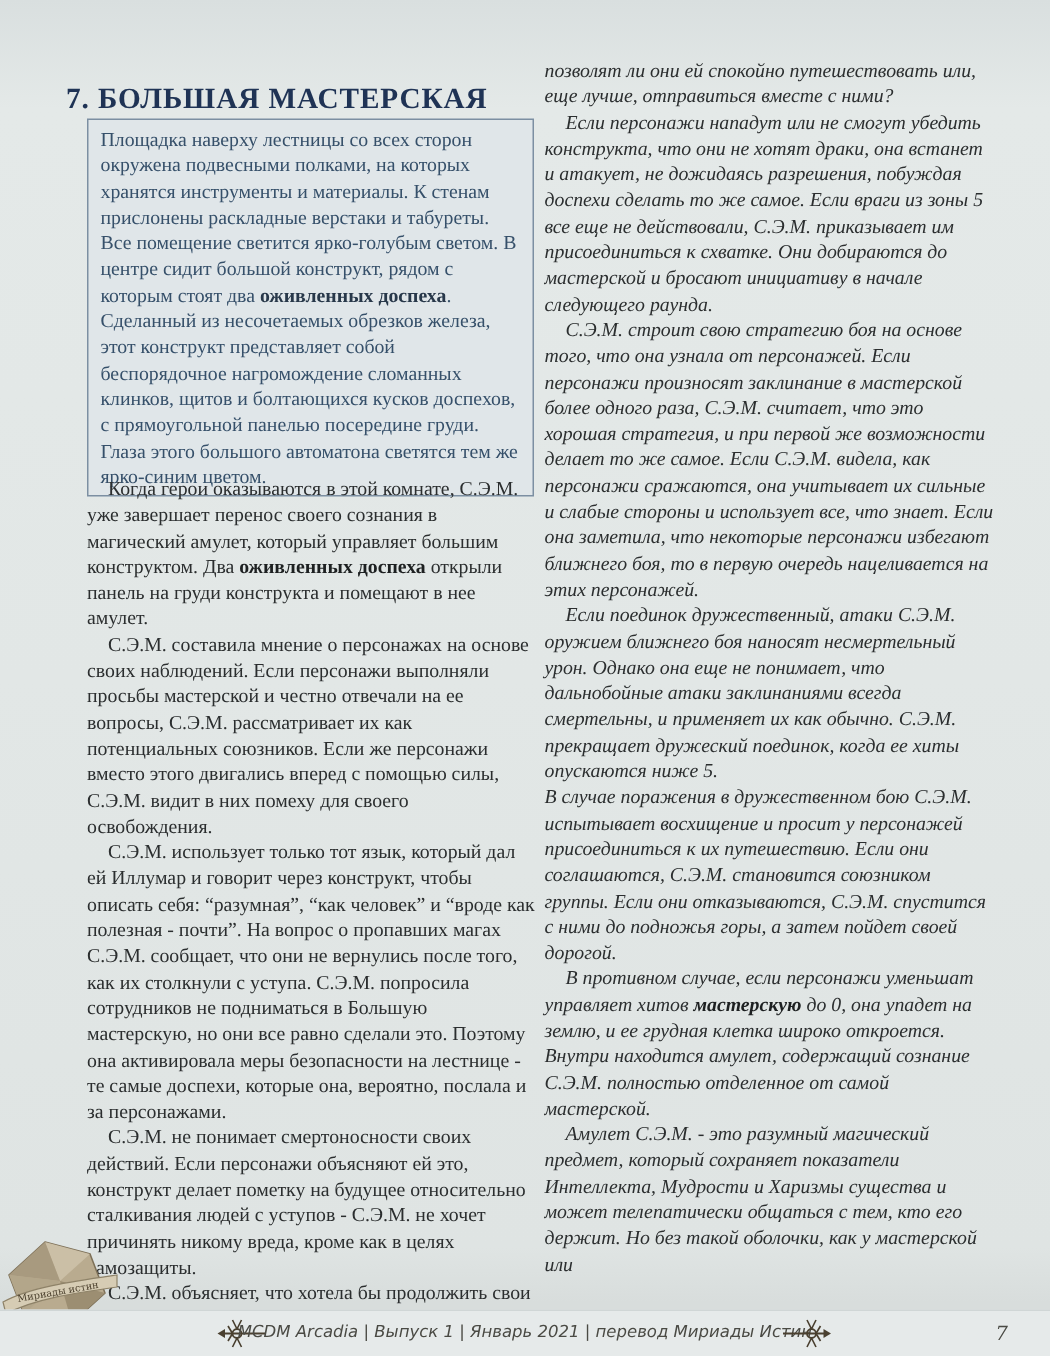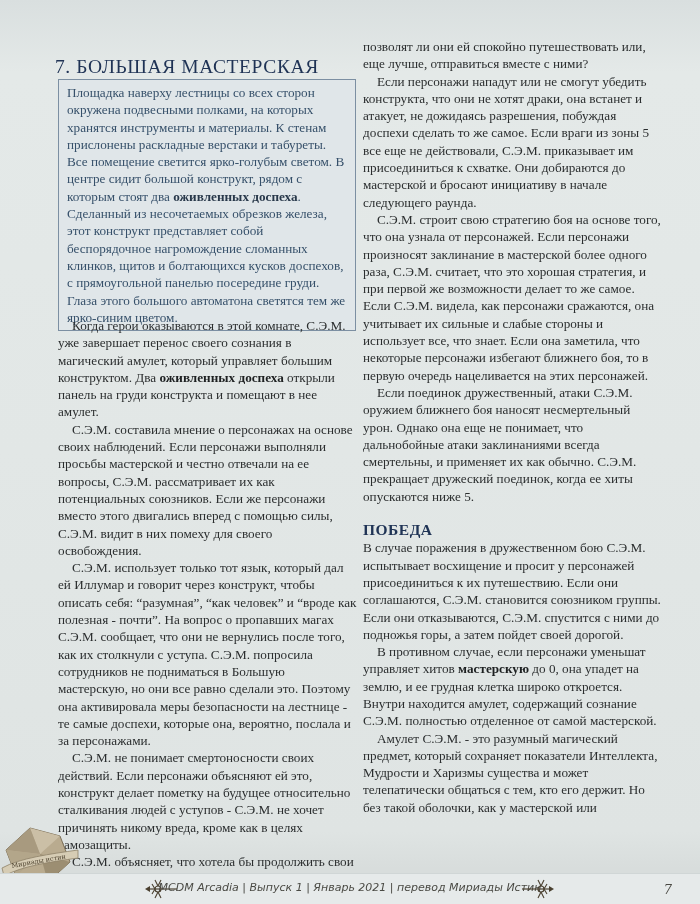--- a/index.html
+++ b/index.html
@@ -4,26 +4,26 @@
 <style>
   html, body { margin:0; padding:0; }
   body {
     width:700px; height:904px; overflow:hidden; position:relative;
     background: linear-gradient(180deg,#d9dfdf 0%,#e4e9e8 8%,#e2e7e6 50%,#dfe4e3 92%,#d8dddc 96%);
     font-family:"Liberation Serif","DejaVu Serif",serif;
     color:#2b2e2f;
   }
   .col { position:absolute; top:0; width:300px; font-size:13.2px; line-height:17.3px; }
   .col-right { left:363px; top:38px; }
-  .col p { margin:0; text-indent:14px; text-align:left; }
+  .col p { margin:0; text-indent:14px; text-align:left;font-style:italic; }
   .col p.noindent { text-indent:0; }
   h1.section-title {
-    position:absolute; left:55px; top:56px; margin:0;
+    position:absolute; left:44px; top:56px; margin:0;
     font-family:"Liberation Serif","DejaVu Serif",serif;
-    font-weight:normal; font-size:19.5px; letter-spacing:0.6px;
+    font-weight:bold; font-size:19.5px; letter-spacing:0.6px;
     color:#1f3355; text-transform:uppercase;
   }
   .boxed {
     position:absolute; left:58px; top:79px; width:298px; box-sizing:border-box;
     border:1.5px solid #7c8fa2; background:#e0e6e9;
     padding:4px 8px 4px 8px; color:#36506a;
     font-size:13.2px; line-height:17.3px;
   }
   .boxed p { margin:0; }
   .boxed p.indent { text-indent:14px; }
@@ -67,21 +67,20 @@
   <p>С.Э.М. использует только тот язык, который дал ей Иллумар и говорит через конструкт, чтобы описать себя: “разумная”, “как человек” и “вроде как полезная - почти”. На вопрос о пропавших магах С.Э.М. сообщает, что они не вернулись после того, как их столкнули с уступа. С.Э.М. попросила сотрудников не подниматься в Большую мастерскую, но они все равно сделали это. Поэтому она активировала меры безопасности на лестнице - те самые доспехи, которые она, вероятно, послала и за персонажами.</p>
   <p>С.Э.М. не понимает смертоносности своих действий. Если персонажи объясняют ей это, конструкт делает пометку на будущее относительно сталкивания людей с уступов - С.Э.М. не хочет причинять никому вреда, кроме как в целях самозащиты.</p>
   <p>С.Э.М. объясняет, что хотела бы продолжить свои магические исследования во внешнем мире. Для этого она создала себе тело, в надежде, что сможет путешествовать по миру “как настоящий искатель приключений”. Если персонажи сообщат С.Э.М., что они здесь по поручению Амари, конструкт выскажет опасение, что Амари захочет оставить ее у себя и никогда не отпустит. С.Э.М. просит персонажей о помощи:</p>
 </div>
 
 <div class="col col-right">
   <p class="noindent">позволят ли они ей спокойно путешествовать или, еще лучше, отправиться вместе с ними?</p>
   <p>Если персонажи нападут или не смогут убедить конструкта, что они не хотят драки, она встанет и атакует, не дожидаясь разрешения, побуждая доспехи сделать то же самое. Если враги из зоны 5 все еще не действовали, С.Э.М. приказывает им присоединиться к схватке. Они добираются до мастерской и бросают инициативу в начале следующего раунда.</p>
   <p>С.Э.М. строит свою стратегию боя на основе того, что она узнала от персонажей. Если персонажи произносят заклинание в мастерской более одного раза, С.Э.М. считает, что это хорошая стратегия, и при первой же возможности делает то же самое. Если С.Э.М. видела, как персонажи сражаются, она учитывает их сильные и слабые стороны и использует все, что знает. Если она заметила, что некоторые персонажи избегают ближнего боя, то в первую очередь нацеливается на этих персонажей.</p>
   <p>Если поединок дружественный, атаки С.Э.М. оружием ближнего боя наносят несмертельный урон. Однако она еще не понимает, что дальнобойные атаки заклинаниями всегда смертельны, и применяет их как обычно. С.Э.М. прекращает дружеский поединок, когда ее хиты опускаются ниже 5.</p>
-  <h2 class="sub-title" style="text-transform:uppercase;">Победа</h2>
   <p class="noindent">В случае поражения в дружественном бою С.Э.М. испытывает восхищение и просит у персонажей присоединиться к их  путешествию. Если они соглашаются, С.Э.М. становится союзником группы. Если они отказываются, С.Э.М. спустится с ними до подножья горы, а затем пойдет своей дорогой.</p>
   <p><span>В противном случае, если персонажи уменьшат управляет хитов </span><b>мастерскую</b><span> до 0, она упадет на землю, и ее грудная клетка широко откроется. Внутри находится амулет, содержащий сознание С.Э.М. полностью отделенное от самой мастерской.</span></p>
   <p><span>Амулет С.Э.М. - это разумный магический предмет, который сохраняет показатели Интеллекта, Мудрости и Харизмы существа и может телепатически общаться с тем, кто его держит. Но без такой оболочки, как у мастерской или </span></p>
 </div>
 
 <div class="logo">
   <svg width="80" height="62" viewBox="0 0 80 62">
     <polygon points="30,4 60,12 70,38 48,58 16,52 6,26" fill="#b9ab8f" stroke="#7d7058" stroke-width="1"></polygon>
     <polygon points="30,4 60,12 40,30" fill="#cbbfa6"></polygon>
     <polygon points="6,26 30,4 40,30" fill="#a89a7f"></polygon>

